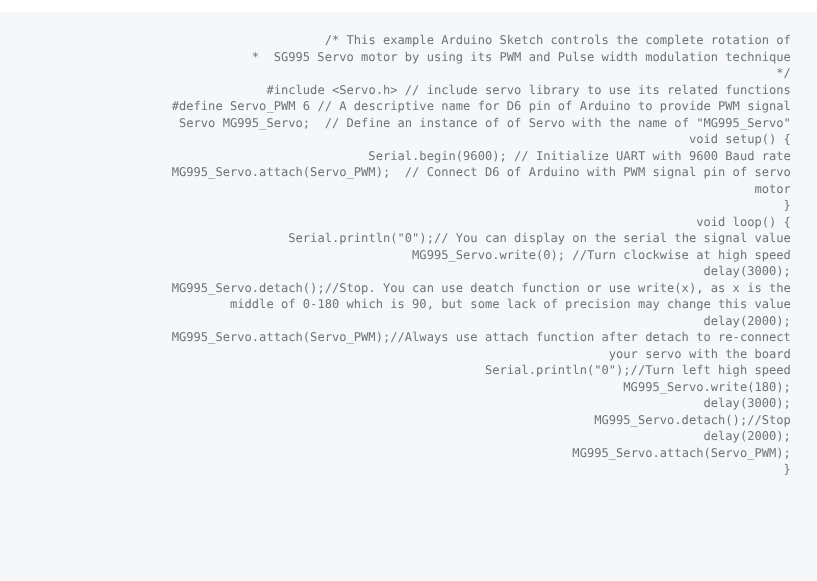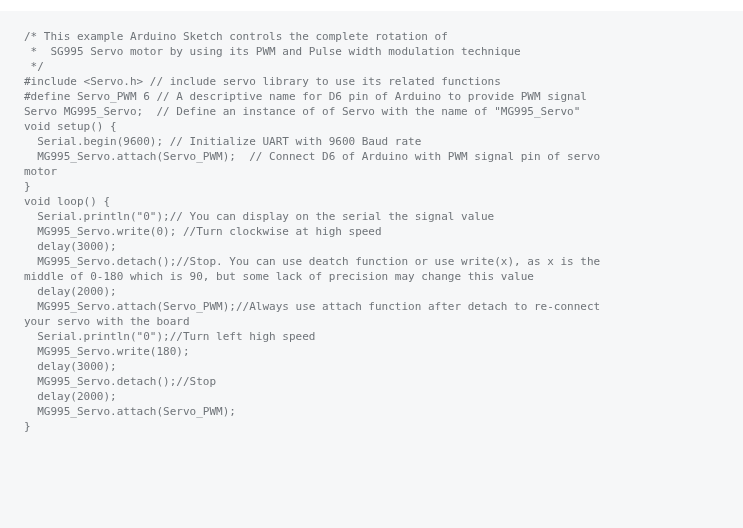--- a/index.html
+++ b/index.html
@@ -15,18 +15,19 @@
     padding: 18px 24px 22px 24px;
     font-family: Consolas, "Courier New", monospace;
     font-size: 11px;
     line-height: 15px;
     color: #6f7479;
     white-space: pre;
     overflow: hidden;
   }
   .code-line {
     display: block;
+    text-align: right;
   }
 </style>
 </head>
 <body>
 
 <pre class="code-block"><code><span class="code-line">/* This example Arduino Sketch controls the complete rotation of</span><span class="code-line"> *  SG995 Servo motor by using its PWM and Pulse width modulation technique</span><span class="code-line"> */</span><span class="code-line"></span><span class="code-line">#include &lt;Servo.h&gt; // include servo library to use its related functions</span><span class="code-line">#define Servo_PWM 6 // A descriptive name for D6 pin of Arduino to provide PWM signal</span><span class="code-line">Servo MG995_Servo;  // Define an instance of of Servo with the name of "MG995_Servo"</span><span class="code-line"></span><span class="code-line"></span><span class="code-line">void setup() {</span><span class="code-line">  Serial.begin(9600); // Initialize UART with 9600 Baud rate</span><span class="code-line">  MG995_Servo.attach(Servo_PWM);  // Connect D6 of Arduino with PWM signal pin of servo</span><span class="code-line">motor</span><span class="code-line"></span><span class="code-line">}</span><span class="code-line"></span><span class="code-line">void loop() {</span><span class="code-line">  Serial.println("0");// You can display on the serial the signal value</span><span class="code-line">  MG995_Servo.write(0); //Turn clockwise at high speed</span><span class="code-line">  delay(3000);</span><span class="code-line">  MG995_Servo.detach();//Stop. You can use deatch function or use write(x), as x is the</span><span class="code-line">middle of 0-180 which is 90, but some lack of precision may change this value</span><span class="code-line">  delay(2000);</span><span class="code-line">  MG995_Servo.attach(Servo_PWM);//Always use attach function after detach to re-connect</span><span class="code-line">your servo with the board</span><span class="code-line">  Serial.println("0");//Turn left high speed</span><span class="code-line">  MG995_Servo.write(180);</span><span class="code-line">  delay(3000);</span><span class="code-line">  MG995_Servo.detach();//Stop</span><span class="code-line">  delay(2000);</span><span class="code-line">  MG995_Servo.attach(Servo_PWM);</span><span class="code-line"></span><span class="code-line"></span><span class="code-line">}</span></code></pre>
 
 </body></html>

